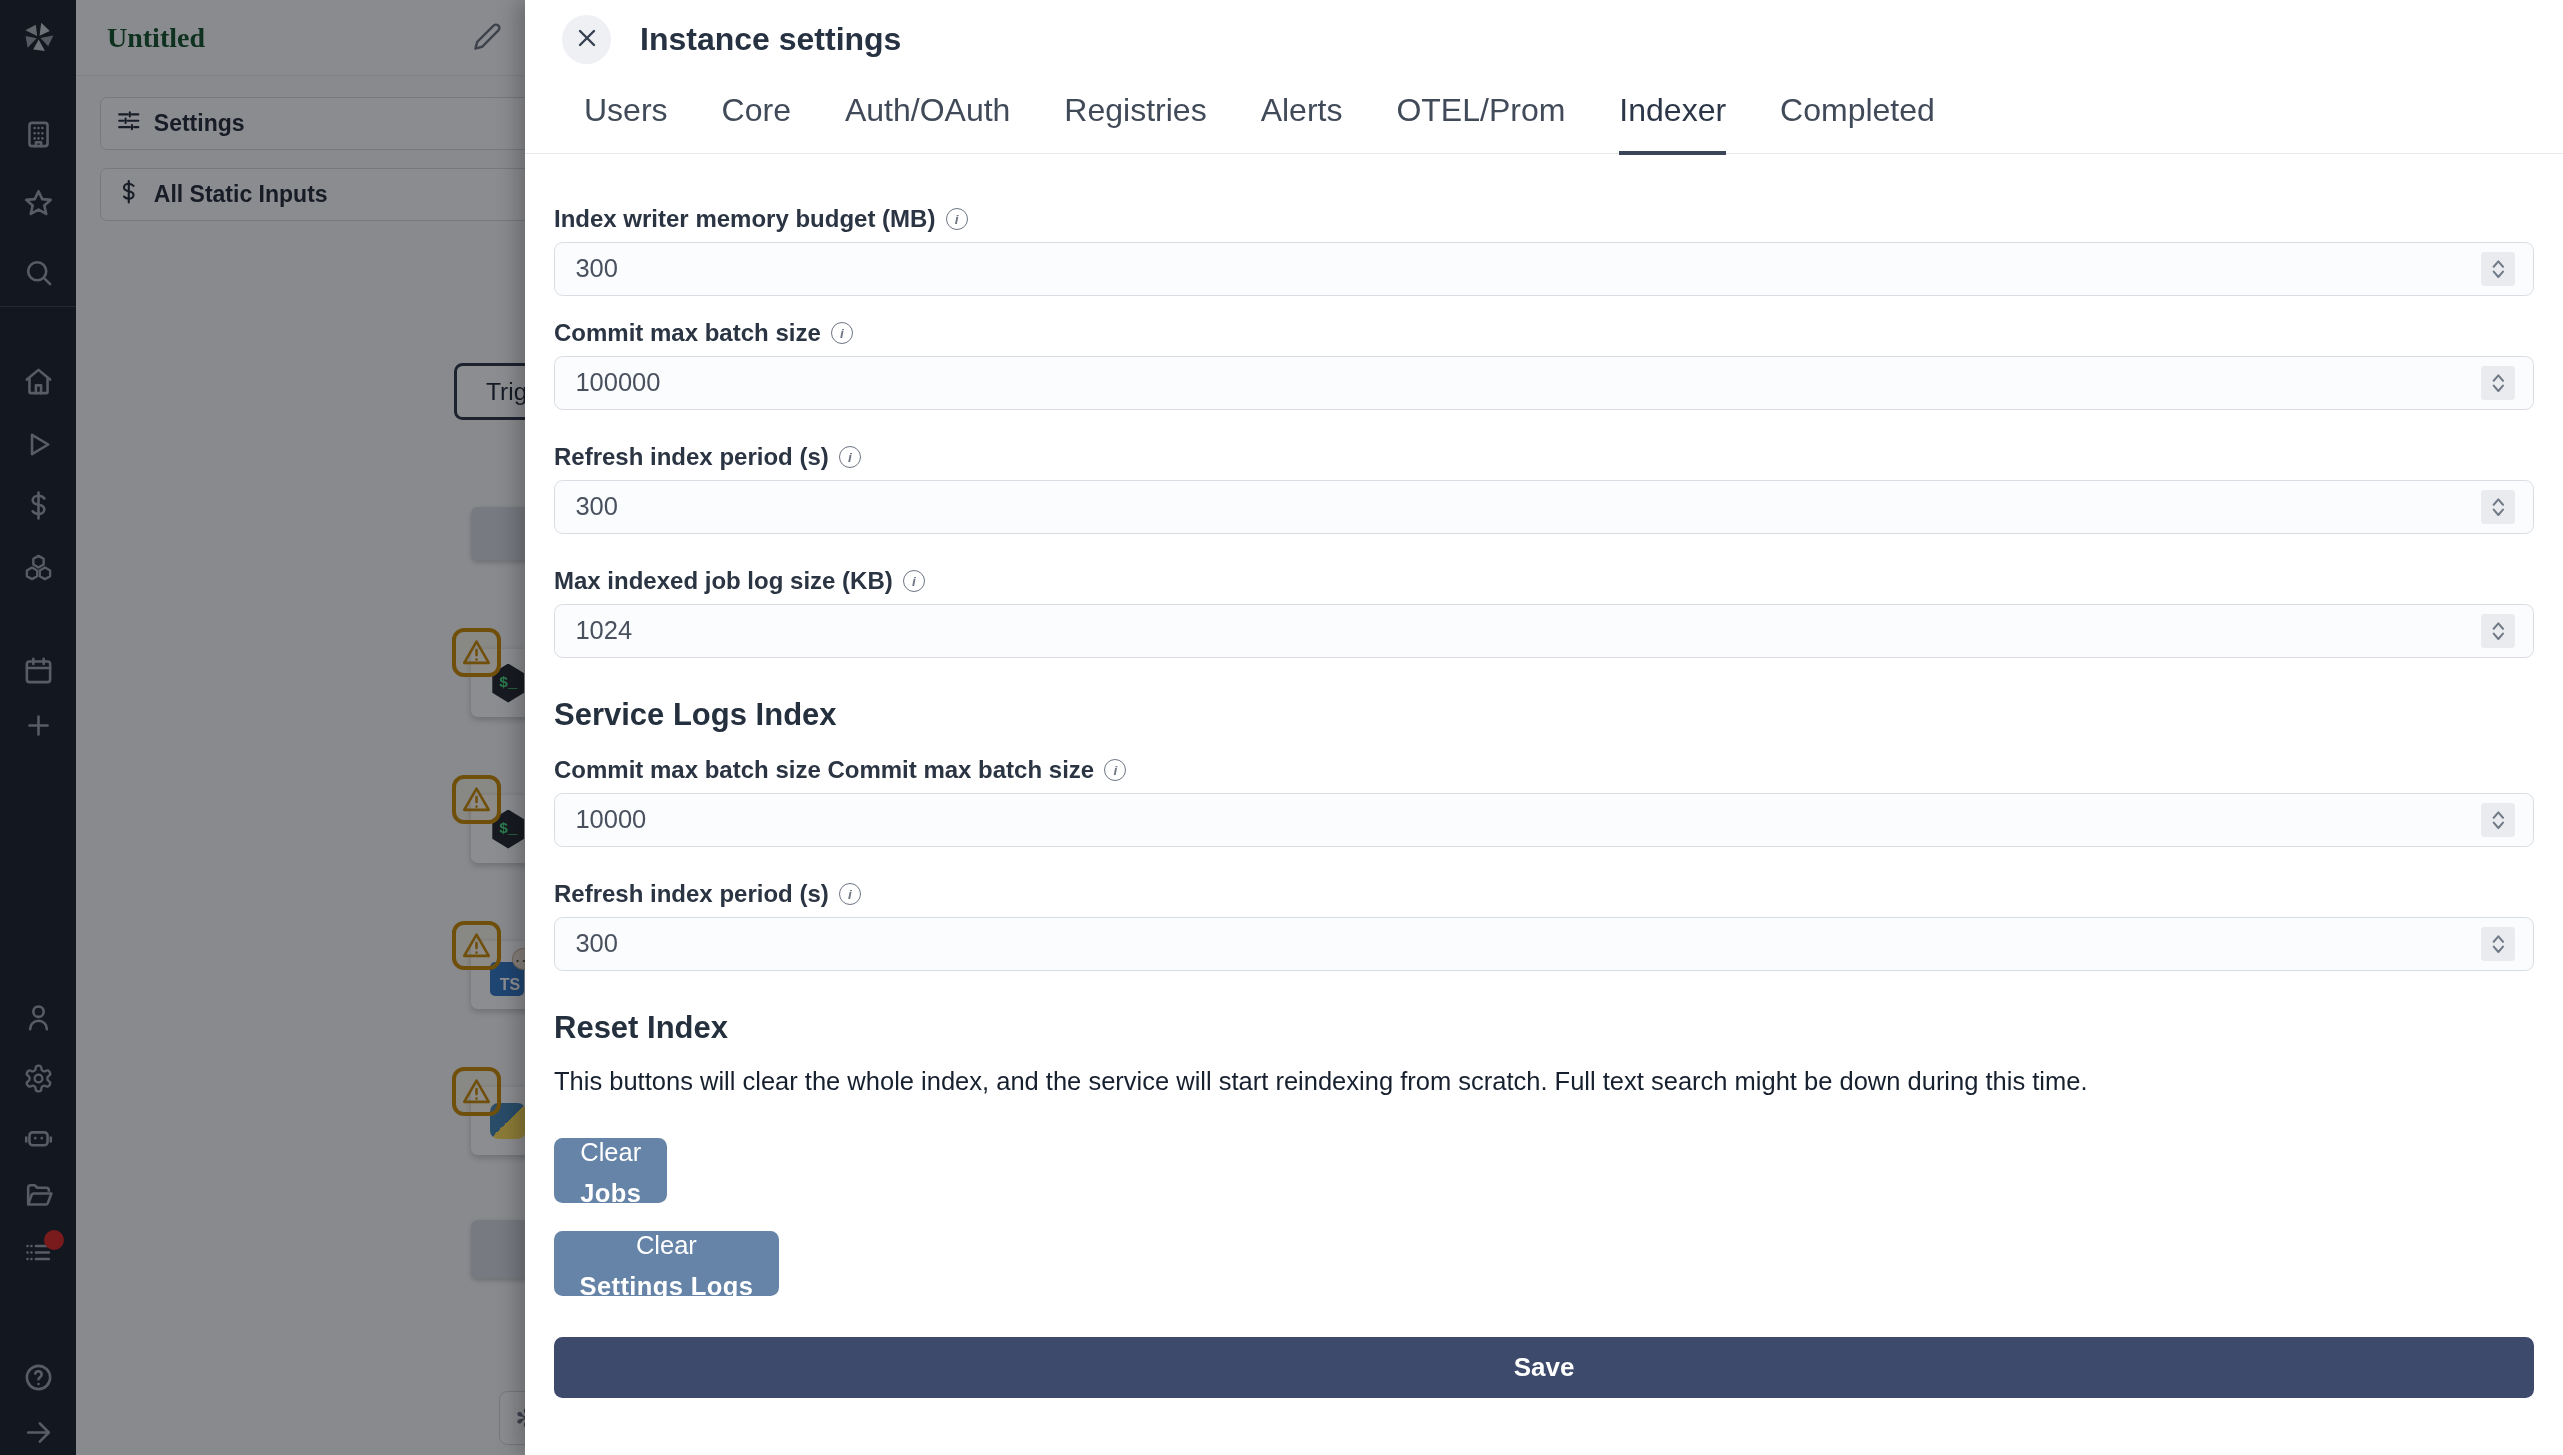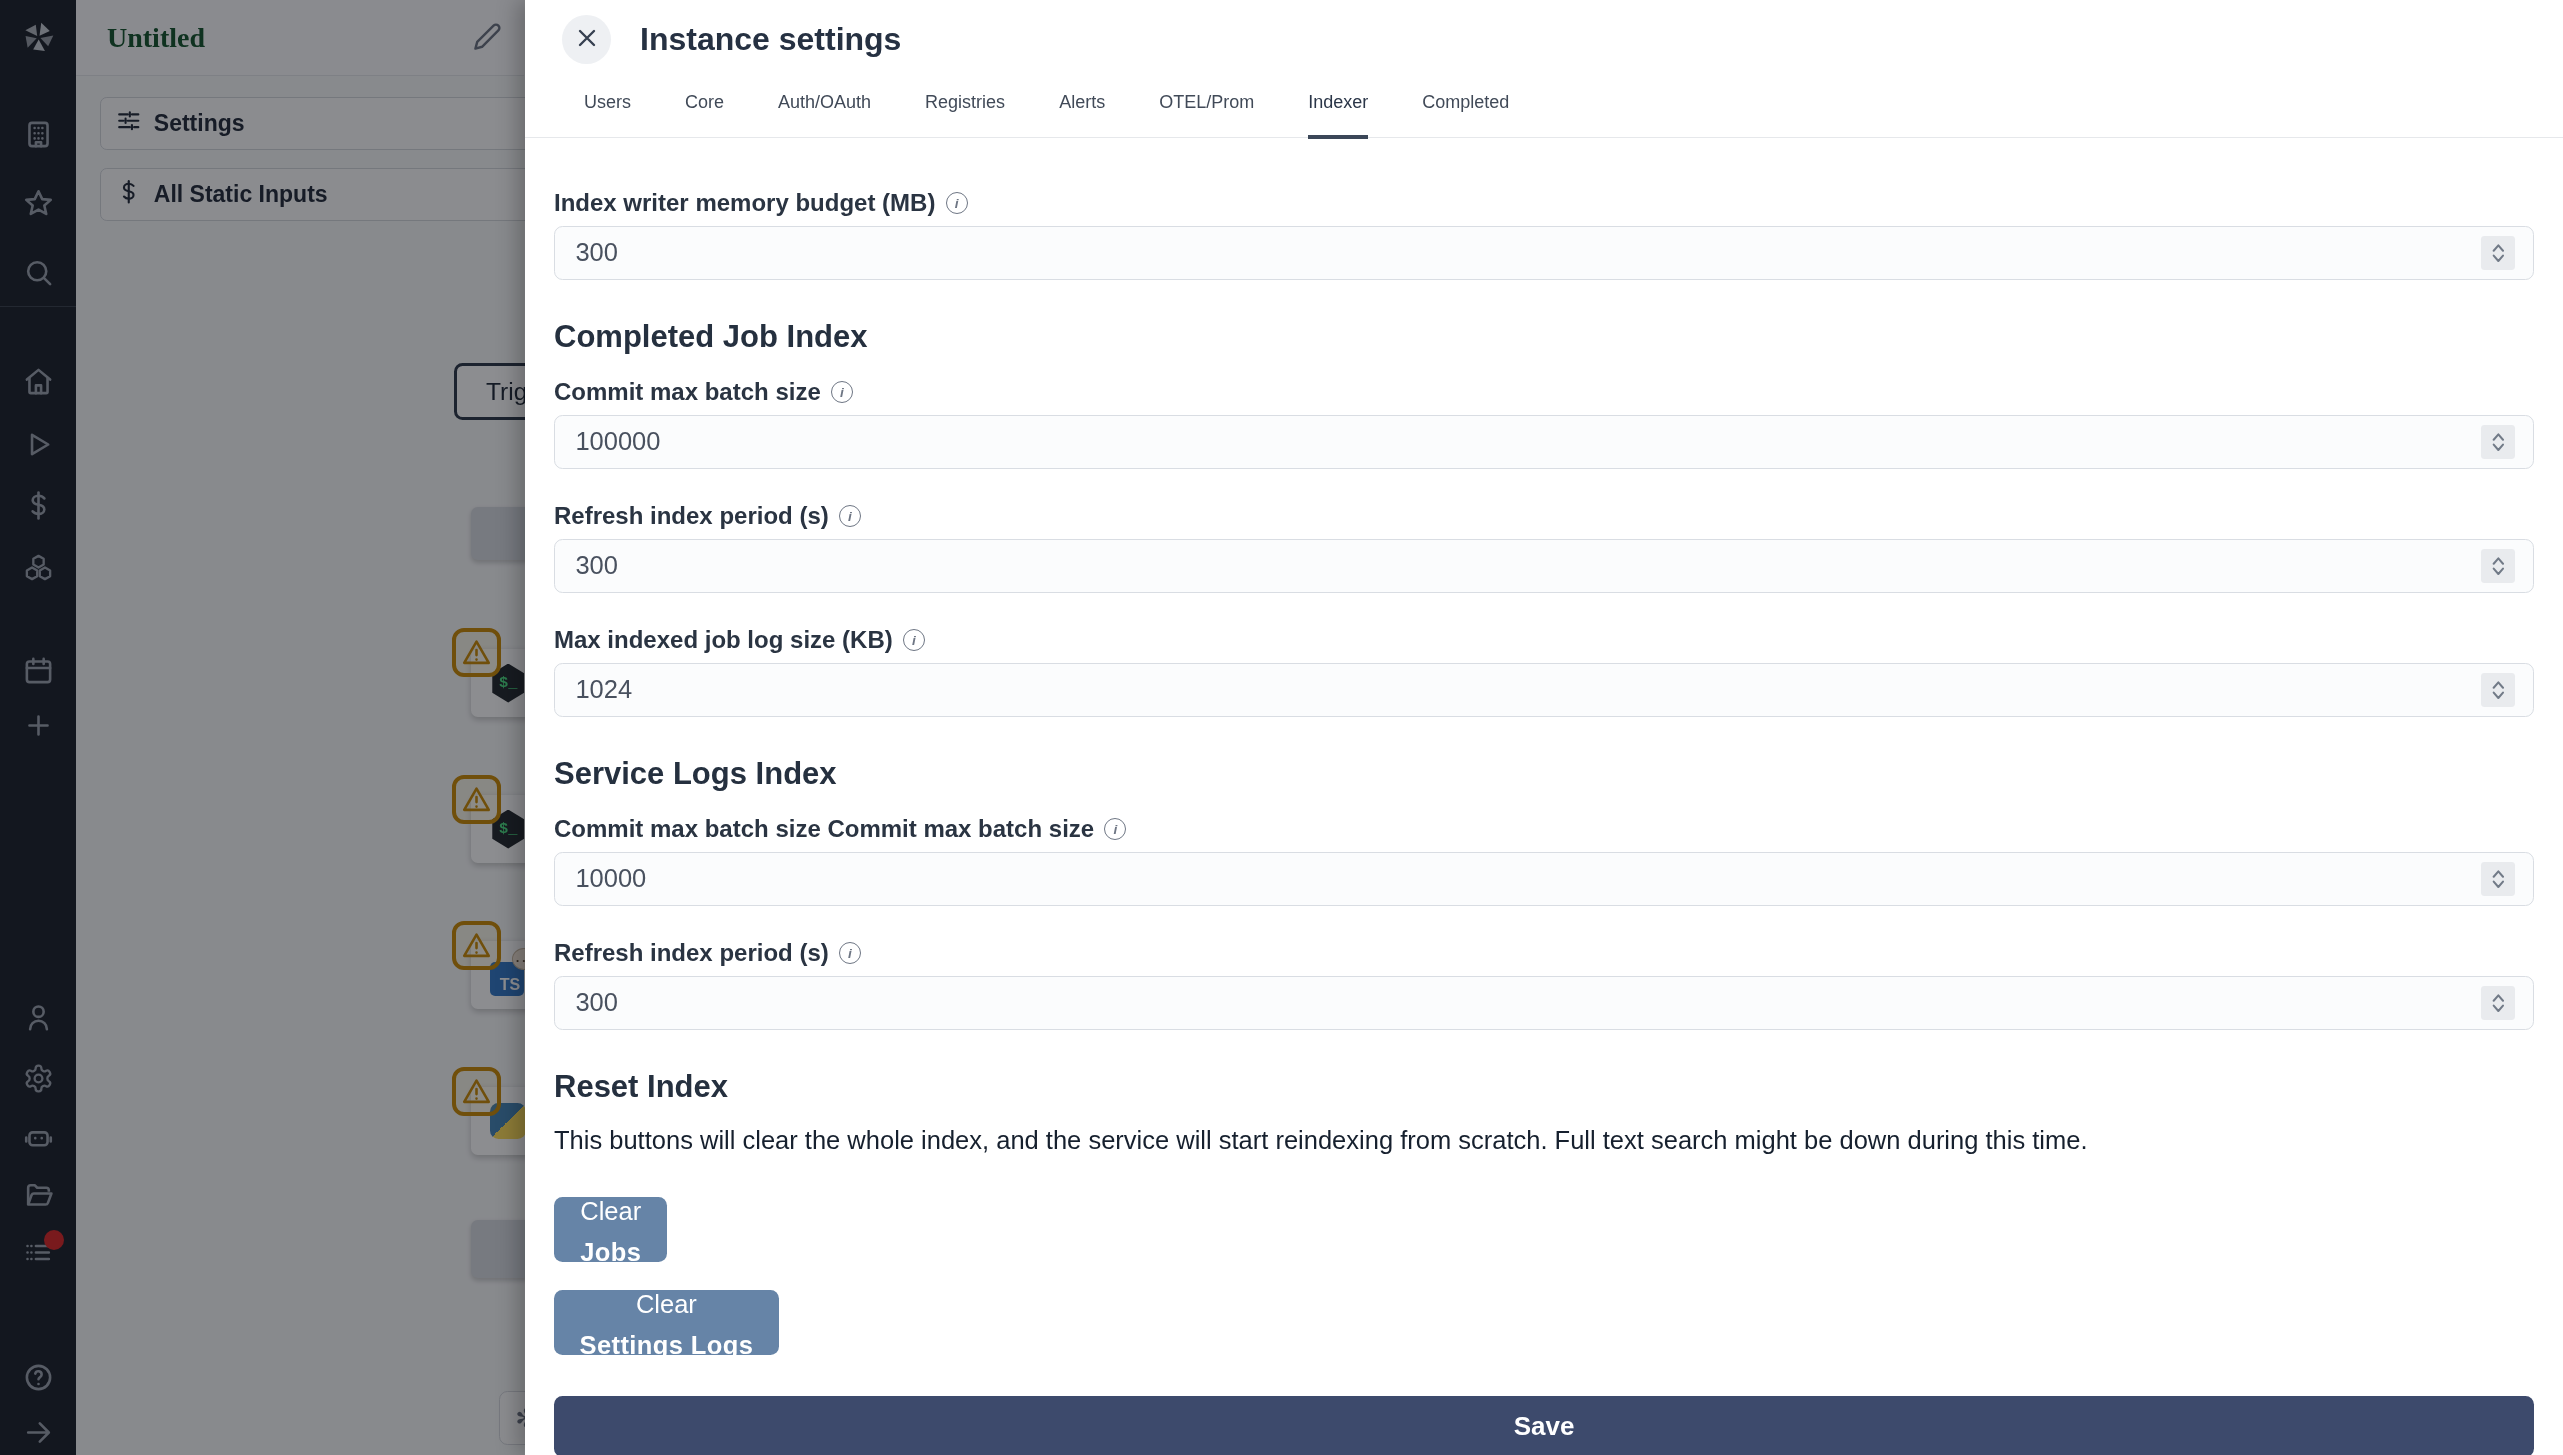--- a/index.html
+++ b/index.html
@@ -82,21 +82,21 @@
     padding-left:37px; }
   .close-btn { width:49px; height:49px; border-radius:50%; background:#eef0f3;
     border:none; display:flex; align-items:center; justify-content:center;
     cursor:pointer; }
   .close-btn svg { width:24px; height:24px; color:#374151; }
   .drawer-title { margin-left:29px; font-size:32px; font-weight:700;
     color:#263142; }
 
   .tabs { display:flex; gap:54px; padding:0 0 0 59px; margin-top:13.6px;
     border-bottom:1.7px solid #e6e8eb; }
-  .tab { font-size:18px; color:#414a58; padding-bottom:22px; cursor:pointer;
+  .tab { font-size:32px; color:#414a58; padding-bottom:22px; cursor:pointer;
     border-bottom:4.2px solid transparent; margin-bottom:-1.7px; }
   .tab.active { color:#2b3648; border-bottom-color:#3b4758; }
 
   .content { padding:0 29px; }
   .field { margin-top:33px; }
   .field.first { margin-top:51px; }
   .field.after-h2 { margin-top:23px; }
   .field-label { display:flex; align-items:center; gap:10.2px; font-size:24px;
     font-weight:600; color:#2a3442; height:29px; }
   .info-icon { width:22px; height:22px; border:1.7px solid #6e7684;
@@ -371,21 +371,20 @@
             <svg viewBox="0 0 24 12" fill="none" stroke="currentColor" stroke-width="2.6" stroke-linecap="round" stroke-linejoin="round">
                 <path d="M6 10l6-7 6 7"></path>
               </svg>
             <svg viewBox="0 0 24 12" fill="none" stroke="currentColor" stroke-width="2.6" stroke-linecap="round" stroke-linejoin="round">
                 <path d="M6 2l6 7 6-7"></path>
               </svg>
           </span>
         </div>
       </div>
 
-      <h2 class="section-h">Completed Job Index</h2>
 
       <div class="field after-h2">
         <div class="field-label">
           <span>Commit max batch size</span>
           <span class="info-icon">i</span>
         </div>
         <div class="num-wrap">
           <input class="num-input" type="text" value="100000" style="">
           <span class="spinner">
             <svg viewBox="0 0 24 12" fill="none" stroke="currentColor" stroke-width="2.6" stroke-linecap="round" stroke-linejoin="round">

